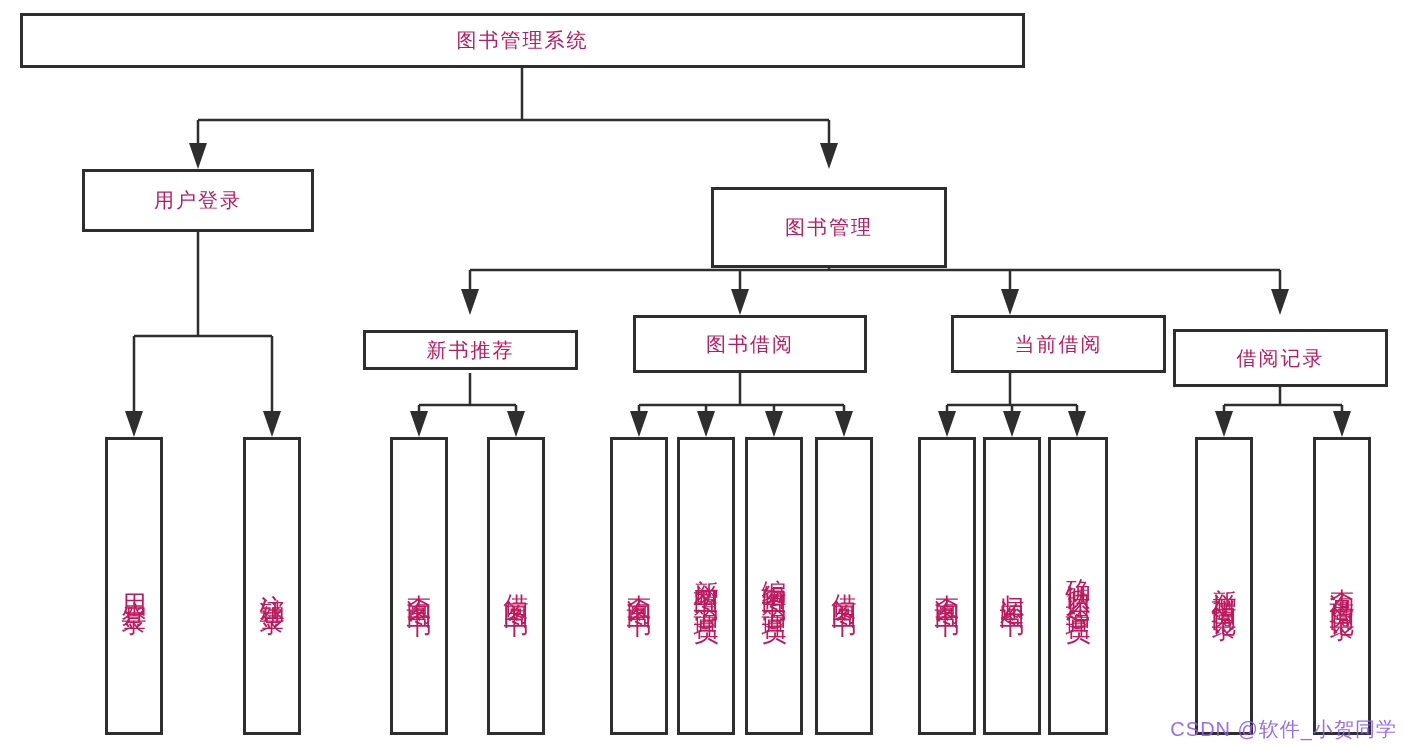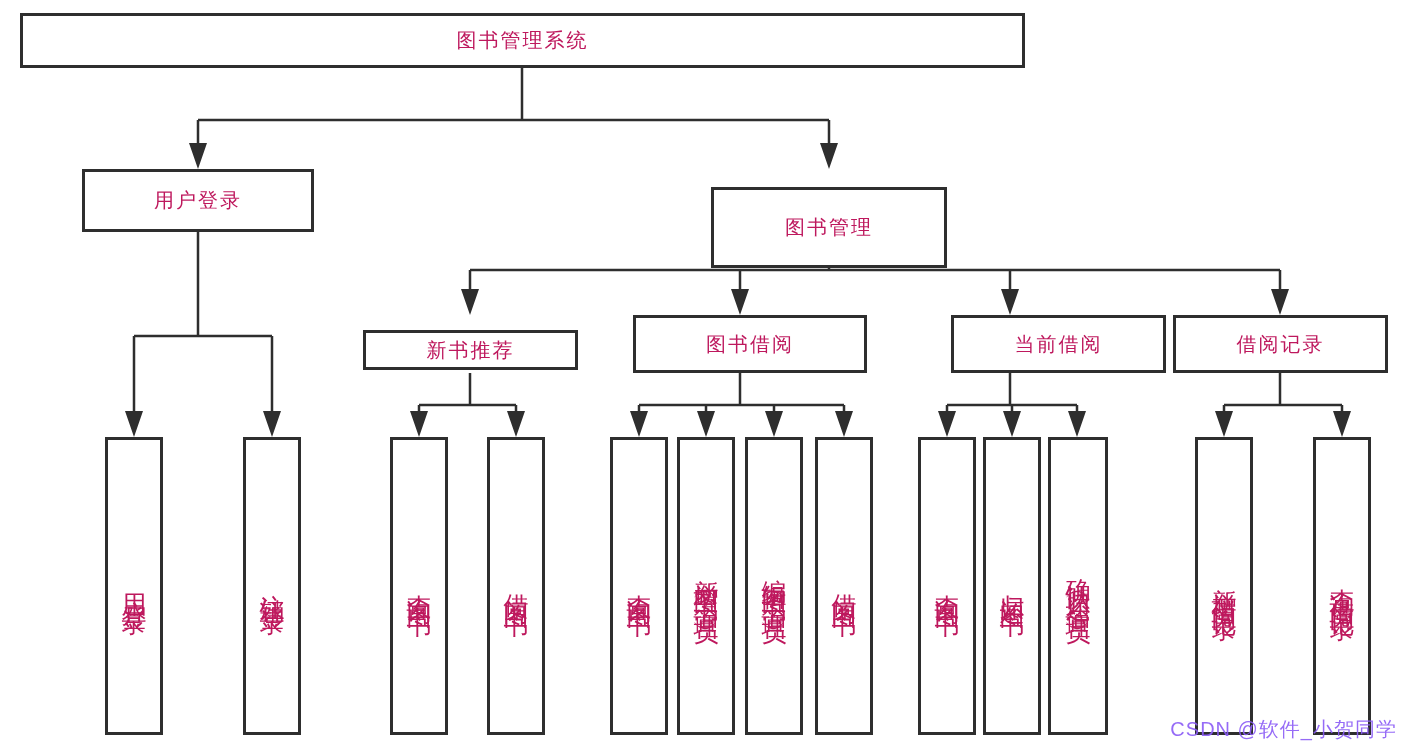--- a/index.html
+++ b/index.html
@@ -78,21 +78,21 @@
   </svg>
 
   <div class="node h-node" style="left:20px; top:13px; width:1005px; height:55px;">图书管理系统</div>
 
   <div class="node h-node" style="left:82px; top:169px; width:232px; height:63px;">用户登录</div>
   <div class="node h-node" style="left:711px; top:187px; width:236px; height:81px;">图书管理</div>
 
   <div class="node h-node" style="left:363px; top:315px; width:215px; height:40px;margin-top:15px;">新书推荐</div>
   <div class="node h-node" style="left:633px; top:315px; width:234px; height:58px;">图书借阅</div>
   <div class="node h-node" style="left:903px; top:315px; width:215px; height:58px;margin-left:48px;">当前借阅</div>
-  <div class="node h-node" style="left:1173px; top:315px; width:215px; height:58px;">借阅记录</div>
+  <div class="node h-node" style="left:1173px; top:329px; width:215px; height:58px;">借阅记录</div>
 
   <div class="node v-node" style="left:105px; top:437px; width:58px; height:298px;">用户登录</div>
   <div class="node v-node" style="left:243px; top:437px; width:58px; height:298px;">注销登录</div>
 
   <div class="node v-node" style="left:390px; top:437px; width:58px; height:298px;">查询图书</div>
   <div class="node v-node" style="left:487px; top:437px; width:58px; height:298px;">借阅图书</div>
 
   <div class="node v-node" style="left:610px; top:437px; width:58px; height:298px;">查询图书</div>
   <div class="node v-node" style="left:677px; top:437px; width:58px; height:298px;">新增图书（管理员）</div>
   <div class="node v-node" style="left:745px; top:437px; width:58px; height:298px;">编辑图书（管理员）</div>

